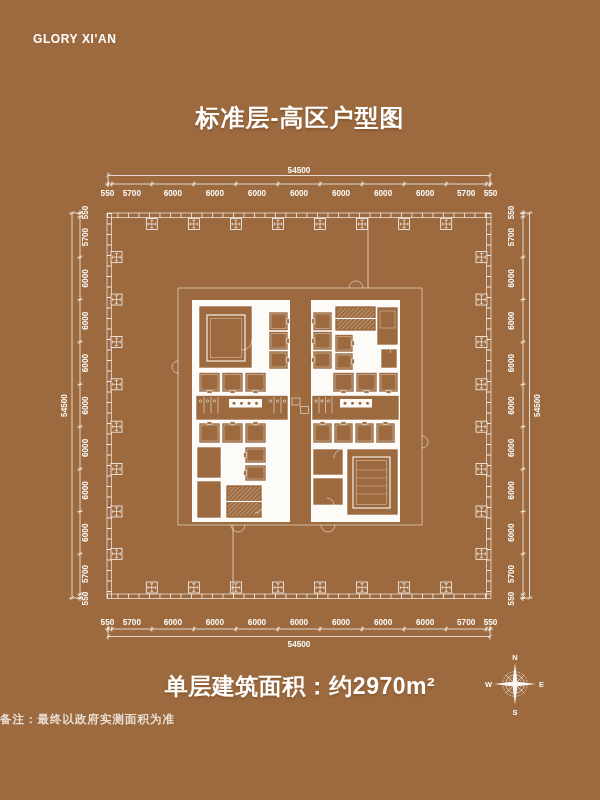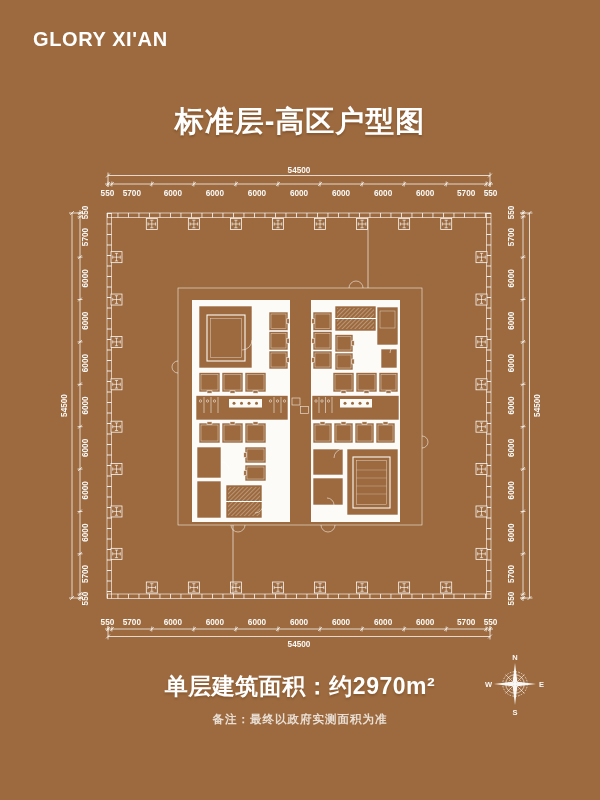--- a/index.html
+++ b/index.html
@@ -1,23 +1,23 @@
 <!DOCTYPE html>
 <html><head>
 <meta charset="utf-8">
 <style>
   html,body{margin:0;padding:0;background:#9c6a3e;}
   .page{position:relative;width:600px;height:800px;background:var(--bg,#9c6a3e);overflow:hidden;
         font-family:"Liberation Sans","DejaVu Sans",sans-serif;color:#fff;}
-  .logo{position:absolute;left:33px;top:28px;font-size:20px;font-weight:700;letter-spacing:.6px;line-height:22px;color:#fff;}
-  .main-title{position:absolute;left:0;top:102px;width:100%;text-align:center;font-size:29px;font-weight:700;
+  .logo{position:absolute;left:33px;top:28px;font-size:12px;font-weight:700;letter-spacing:.6px;line-height:22px;color:#fff;}
+  .main-title{position:absolute;left:0;top:102px;width:100%;text-align:center;font-size:24px;font-weight:700;
         letter-spacing:1px;color:#fff;text-shadow:0 2px 2px rgba(92,53,22,.35);}
   .area-text{position:absolute;left:0;top:671px;width:100%;text-align:center;font-size:23px;font-weight:700;
         letter-spacing:.5px;color:#fff;text-shadow:0 2px 2px rgba(92,53,22,.3);}
-  .note-text{position:absolute;left:0;top:712px;width:100%;text-align:center;font-size:11.5px;font-weight:700;
+  .note-text{position:absolute;left:0;top:712px;width:100%;font-size:11.5px;font-weight:700;
         letter-spacing:1px;color:rgba(255,255,255,.78);}
   svg{position:absolute;left:0;top:0;}
   
   .wl{stroke:#fff;fill:none;stroke-width:.7;opacity:.9;}
   .wl2{stroke:#fff;fill:none;stroke-width:.7;opacity:.75;}
   .mass{fill:#fdfbf8;}
   .rm{fill:#9c6a3e;stroke:#fff;stroke-width:.6;}
   .ri{fill:none;stroke:#fff;stroke-width:.5;opacity:.7;}
   .ri2{fill:none;stroke:#fff;stroke-width:1.1;opacity:.95;}
   .dl{stroke:#fff;stroke-width:.8;opacity:.92;fill:none;}

